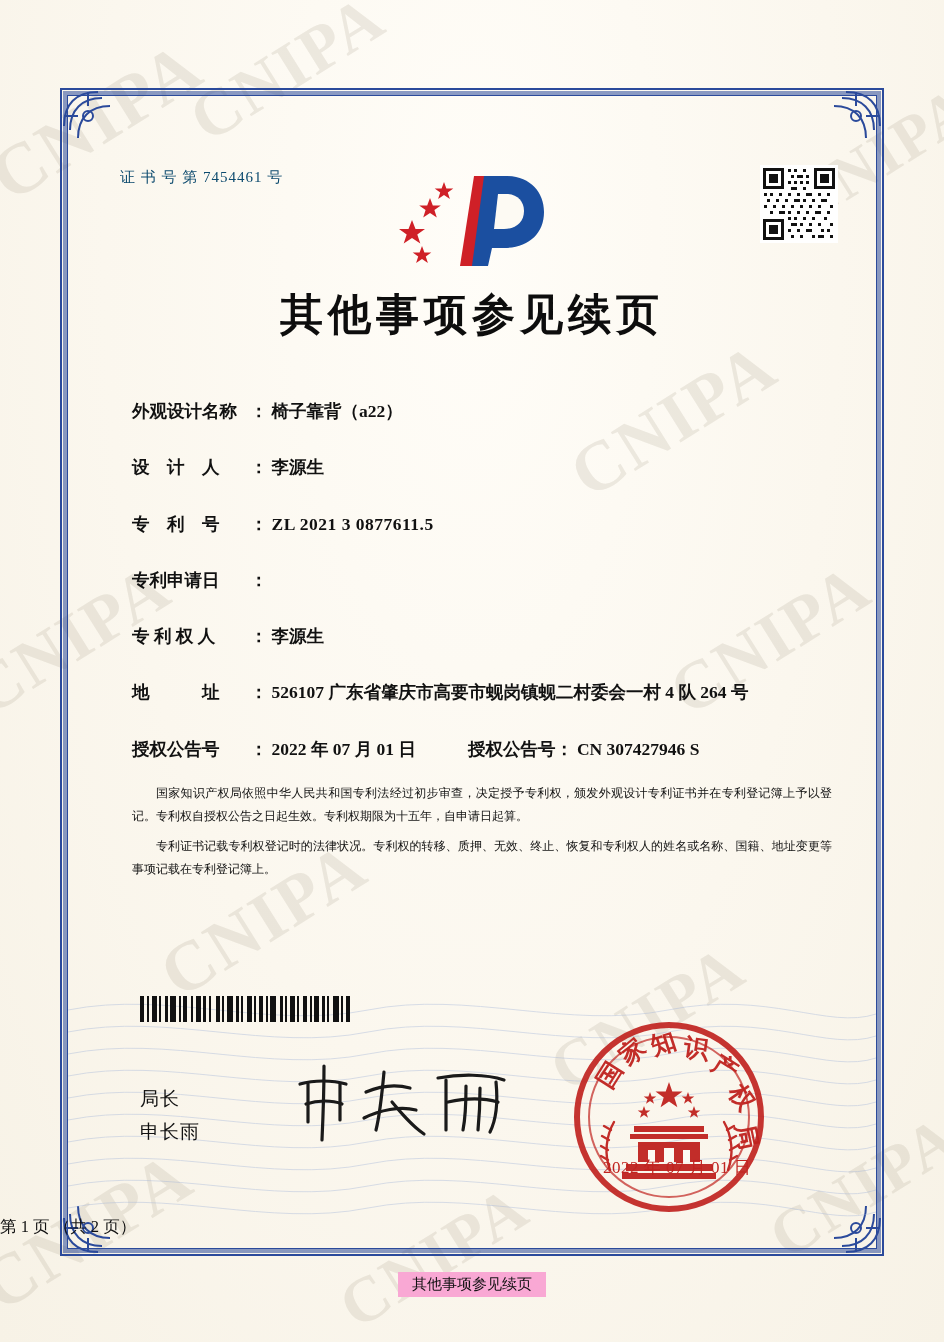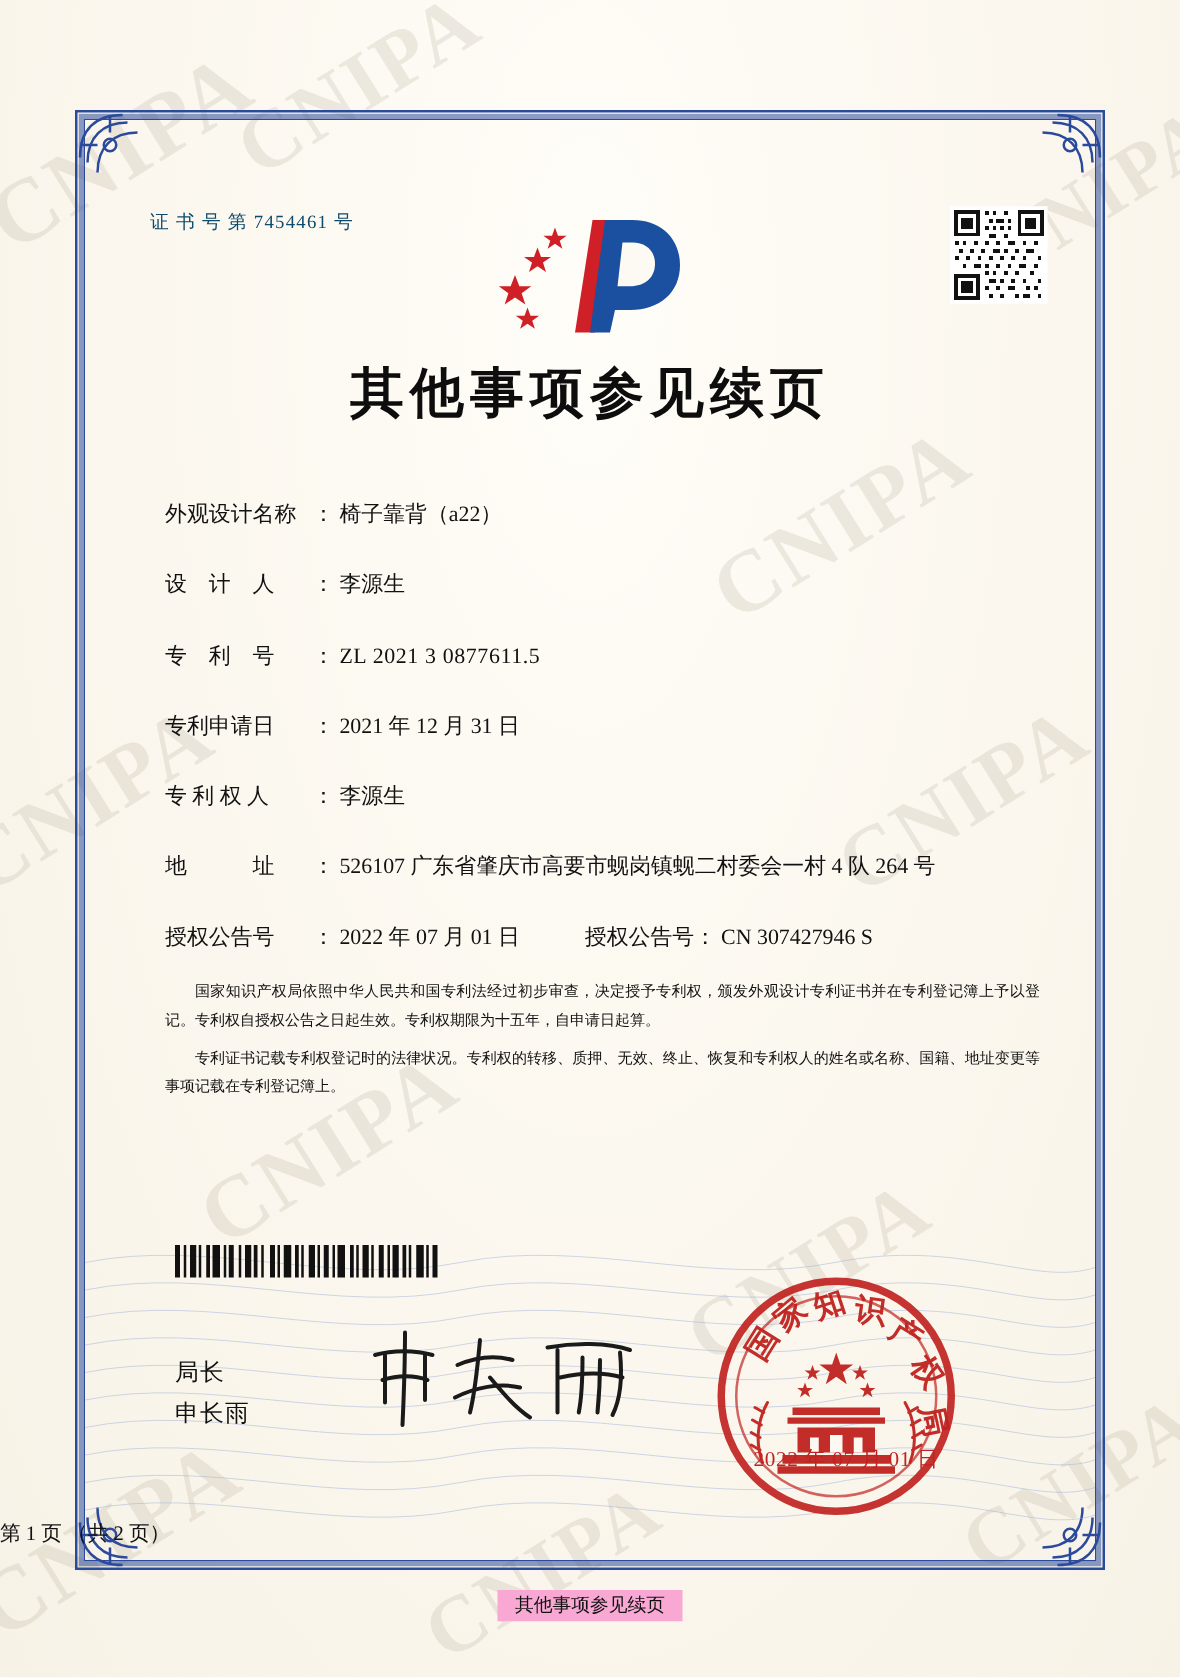--- a/index.html
+++ b/index.html
@@ -148,20 +148,21 @@
     top: 398px;
     width: 700px;
     font-size: 17.5px;
     color: #111;
   }
   .field-row {
     display: flex;
     align-items: center;
     margin-bottom: 30px;
     line-height: 1.5;
+    font-weight: bold;
   }
   .field-label {
     width: 118px;
     flex: 0 0 118px;
     white-space: nowrap;
   }
   .field-colon {
     flex: 0 0 auto;
     margin-right: 4px;
   }
@@ -478,21 +479,20 @@
 
     <div class="field-row">
       <span class="field-label">专　利　号</span>
       <span class="field-colon">：</span>
       <span class="field-value mono">ZL 2021 3 0877611.5</span>
     </div>
 
     <div class="field-row">
       <span class="field-label">专利申请日</span>
       <span class="field-colon">：</span>
-      <span class="field-value">2021 年 12 月 31 日</span>
     </div>
 
     <div class="field-row">
       <span class="field-label">专 利 权 人</span>
       <span class="field-colon">：</span>
       <span class="field-value">李源生</span>
     </div>
 
     <div class="field-row">
       <span class="field-label">地　　　址</span>

